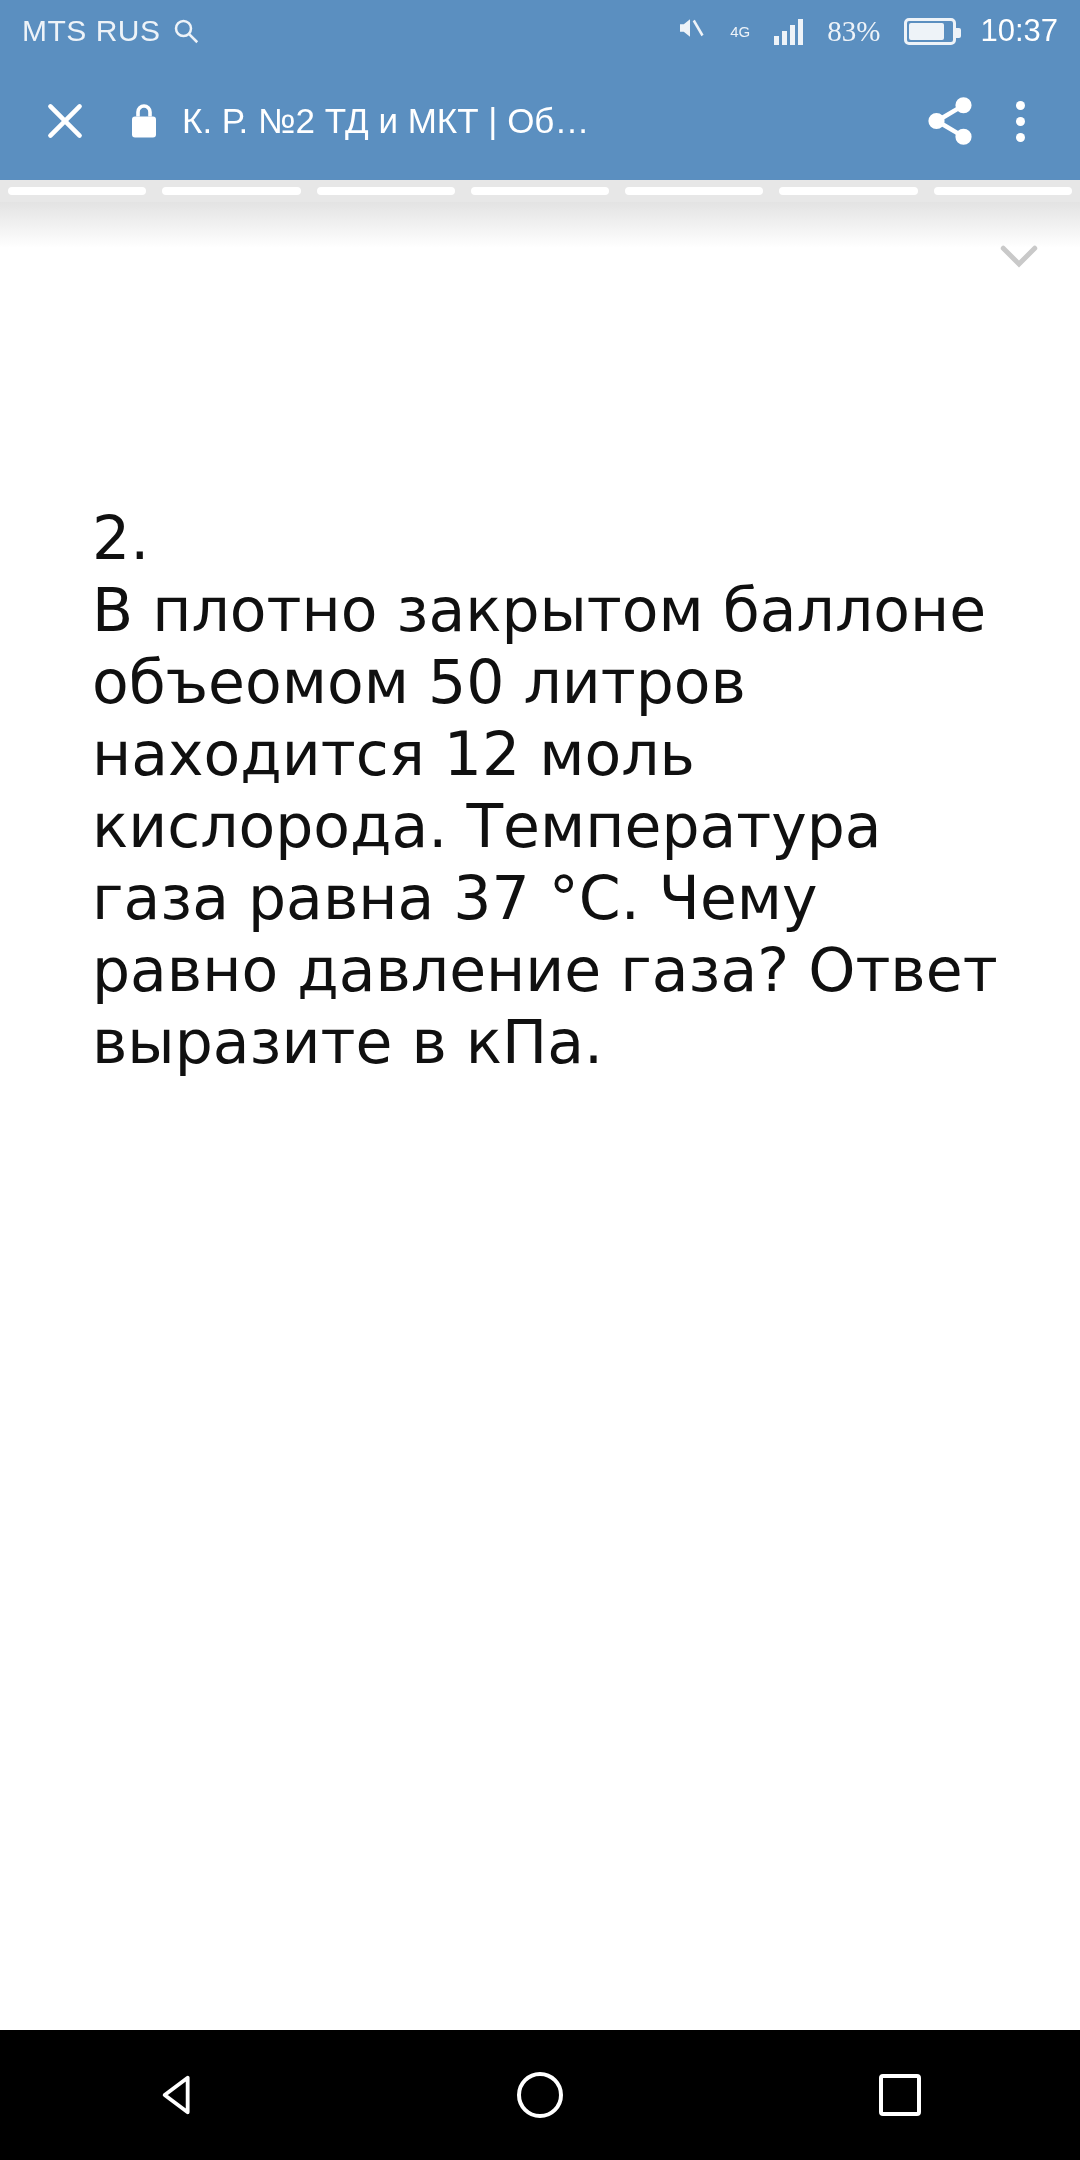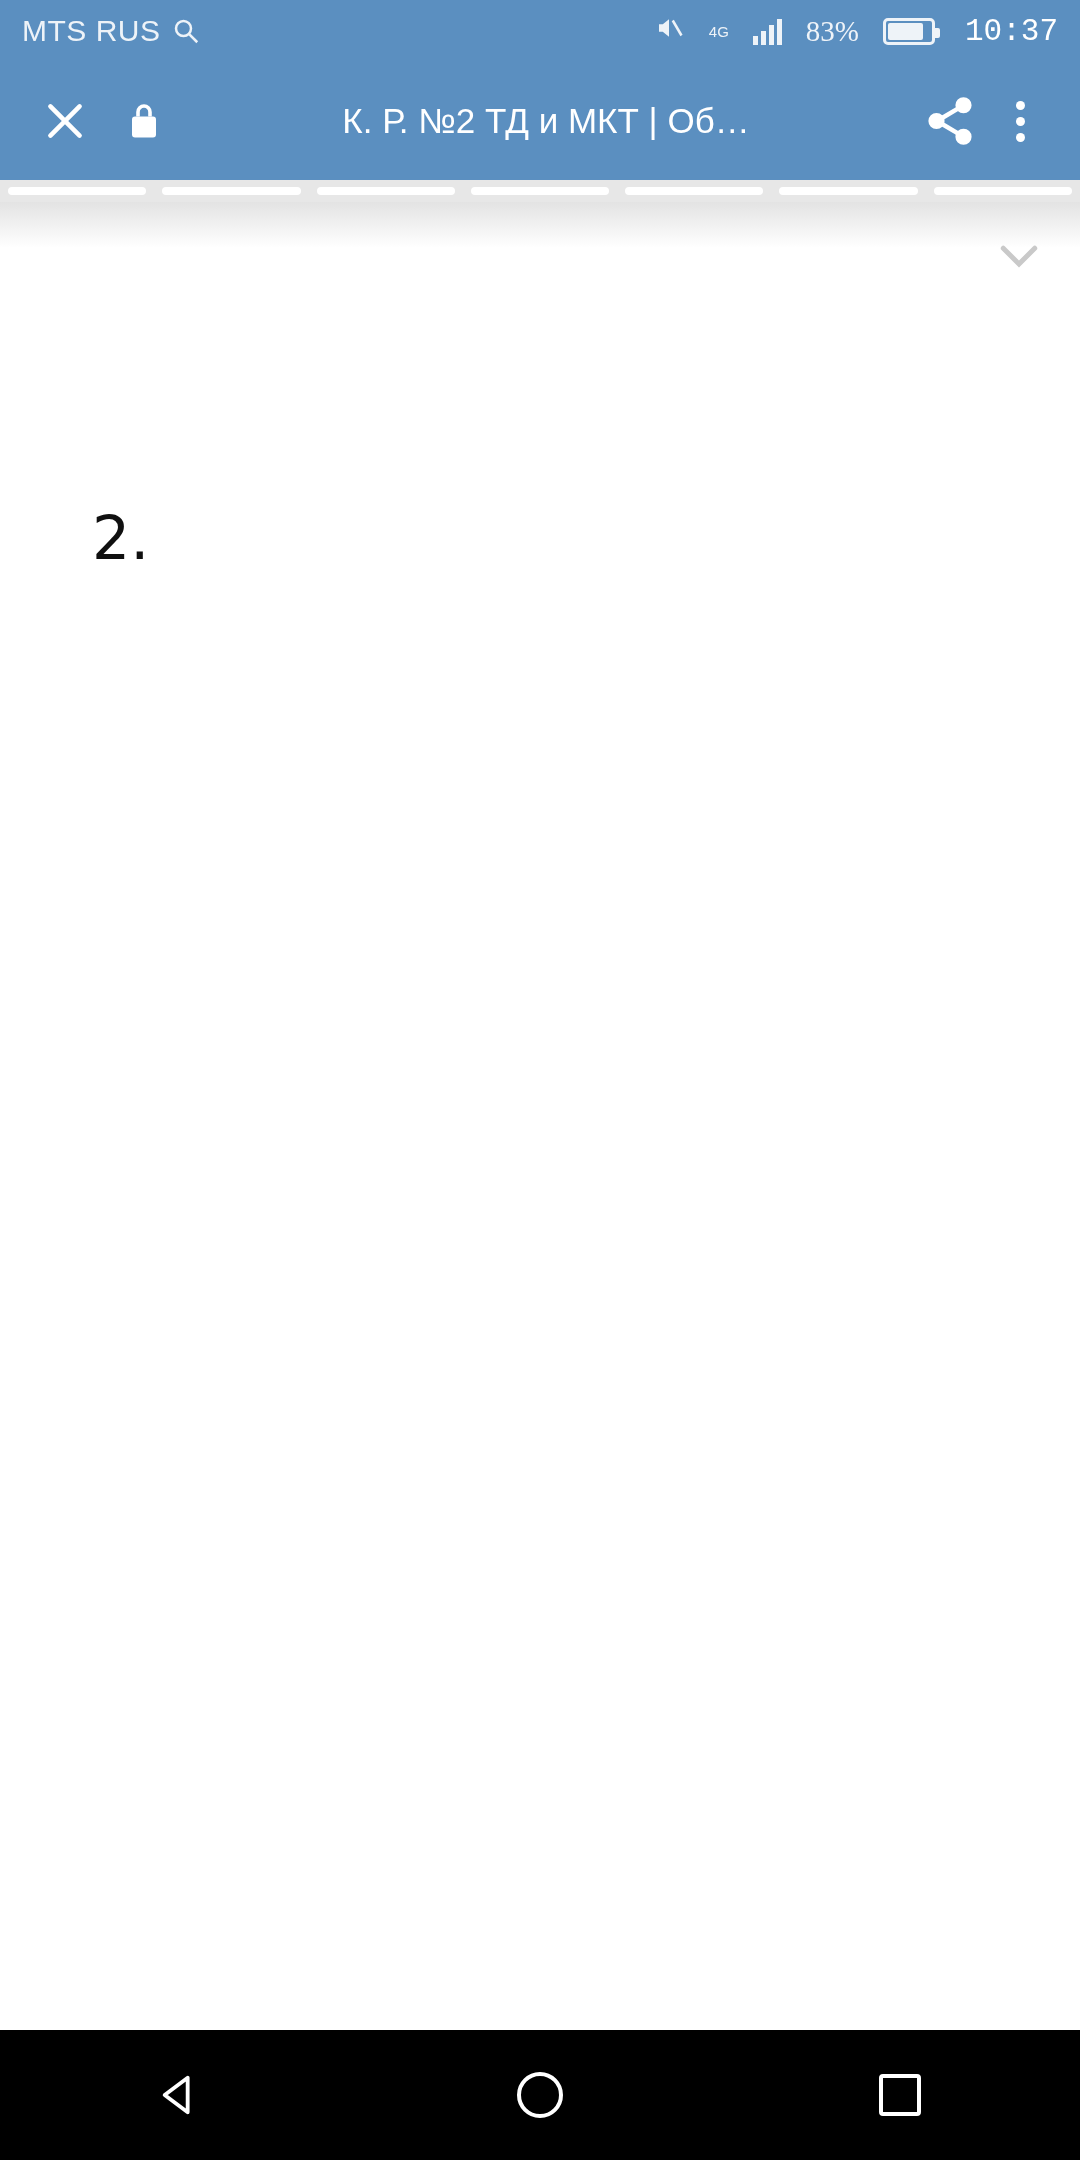--- a/index.html
+++ b/index.html
@@ -94,22 +94,20 @@
   }
   .battery > span {
     display: block;
     height: 100%;
     background: #eef3f8;
     border-radius: 2px;
   }
   .clock {
     font-size: 31px;
     color: #ffffff;
-    margin-left: 6px;
-    font-family: Liberation Mono, monospace;
   }
 
   
   .toolbar {
     position: relative;
     height: 118px;
     background: #5b8fc0;
     display: flex;
     align-items: center;
     padding: 0 30px;
@@ -129,21 +127,21 @@
     align-items: center;
     justify-content: center;
     flex: none;
     margin-left: 14px;
   }
   .tb-titles {
     flex: 1;
     min-width: 0;
     margin-left: 8px;
     display: flex;
-    flex-direction: row;
+    flex-direction: column;
     justify-content: center;
   }
   .tb-title {
     color: #ffffff;
     font-size: 35px;
     line-height: 42px;
     white-space: nowrap;
     overflow: hidden;
   }
   .tb-url {
@@ -359,20 +357,21 @@
     <div class="page-fade"></div>
 
     <div class="collapse-chevron">
       <svg width="54" height="54" viewBox="0 0 24 24" fill="none" stroke="#c9c9c9" stroke-width="2.2" stroke-linecap="round">
         <polyline points="5,9 12,16 19,9"></polyline>
       </svg>
     </div>
 
     <div class="content">
       <div class="q-number">2.</div>
+      <div class="q-text">В плотно закрытом баллоне объеомом 50 литров находится 12 моль кислорода. Температура газа равна 37 °C. Чему равно давление газа? Ответ выразите в кПа.</div>
     </div>
   </div>
 
   <div class="nav-bar">
     <div class="nav-btn">
       <svg width="46" height="46" viewBox="0 0 24 24">
         <polygon points="16,3 16,21 4,12" fill="none" stroke="#ffffff" stroke-width="2" stroke-linejoin="round"></polygon>
       </svg>
     </div>
     <div class="nav-btn">

